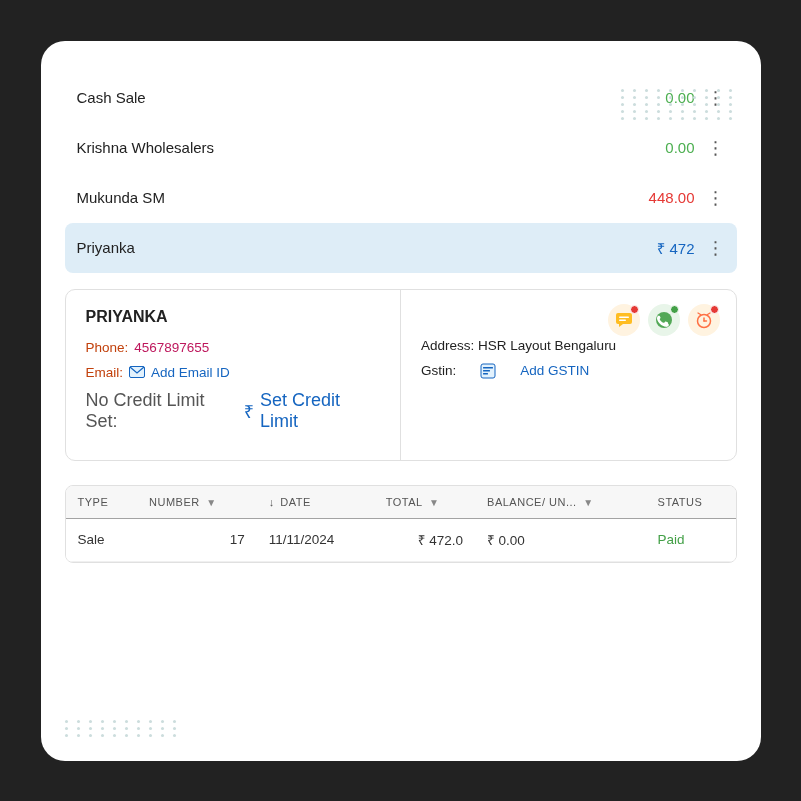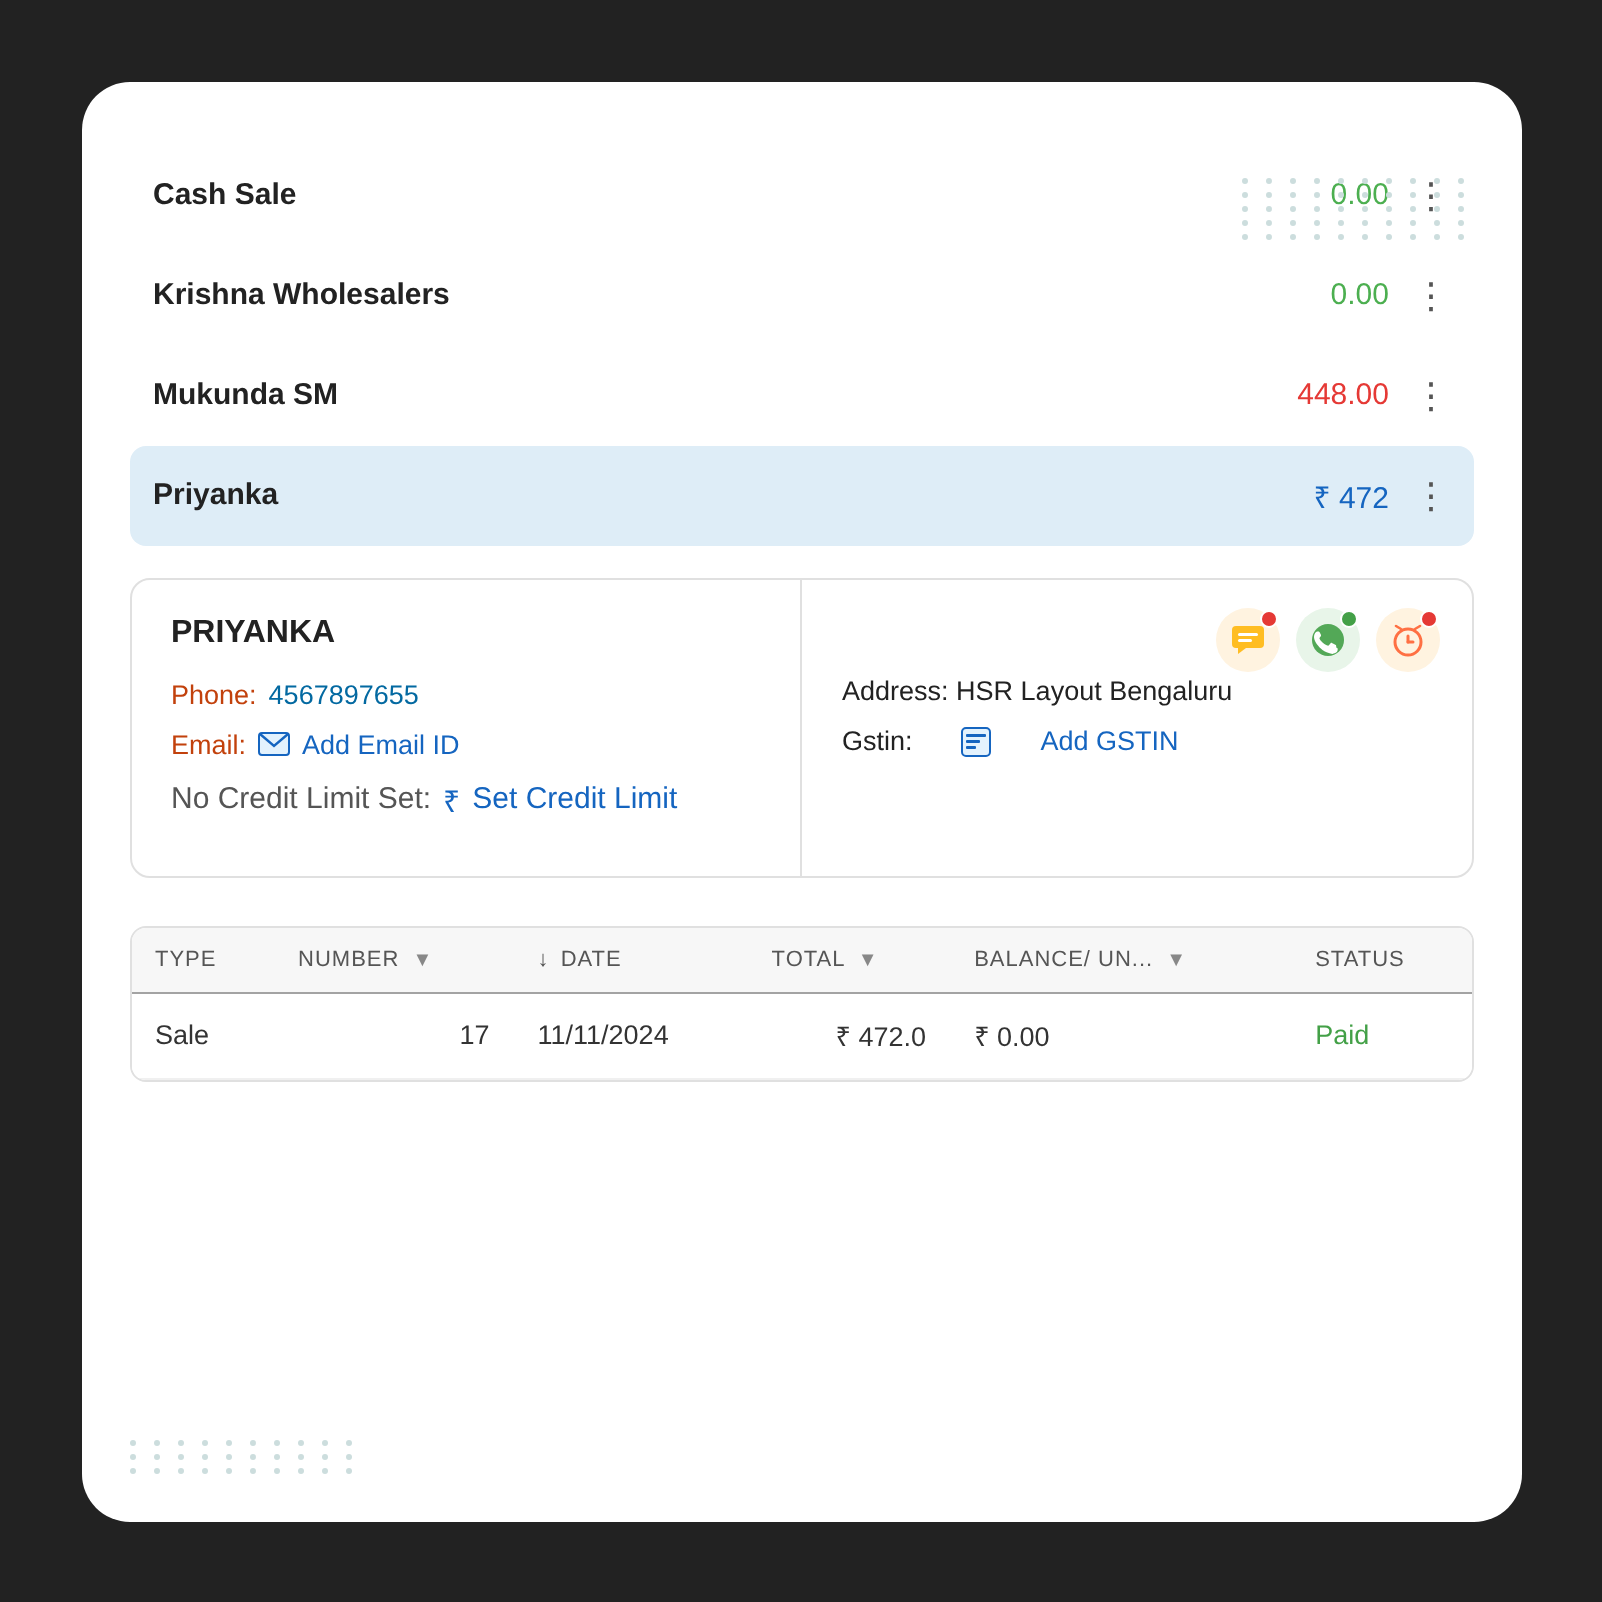--- a/index.html
+++ b/index.html
@@ -54,21 +54,21 @@
       border-radius: 8px;
       cursor: pointer;
     }
     .customer-row.active {
       background: #deedf7;
     }
     .customer-name {
       flex: 1;
       font-size: 15px;
       color: #222;
-      font-weight: 700;
+      font-weight: 400;
     }
     .customer-amount {
       font-size: 15px;
       font-weight: 500;
       margin-right: 12px;
     }
     .amount-zero { color: #4caf50; }
     .amount-red { color: #e53935; }
     .amount-blue { color: #1565c0; }
     .more-icon {
@@ -105,21 +105,21 @@
     .detail-field {
       font-size: 13.5px;
       color: #444;
       margin-bottom: 10px;
       display: flex;
       align-items: center;
       gap: 6px;
     }
     .detail-field .label { color: #c2410c; }
     .detail-field .value-green { color: #1565c0; cursor: pointer; }
-    .detail-field .phone-val { color: #0369a1; }
+    .detail-field .phone-val { color: #be185d; }
     .action-icons {
       position: absolute;
       top: 14px;
       right: 16px;
       display: flex;
       gap: 8px;
       align-items: center;
     }
     .action-icon {
       width: 32px;
@@ -157,21 +157,21 @@
       display: flex;
       align-items: center;
       gap: 24px;
     }
     .gstin-row .add-link {
       color: #1565c0;
       cursor: pointer;
       font-weight: 500;
     }
     .no-credit {
-      font-size: 15px;
+      font-size: 18px;
       color: #555;
       display: flex;
       align-items: center;
       gap: 6px;
     }
     .set-credit-link {
       color: #1565c0;
       cursor: pointer;
       font-weight: 500;
     }

